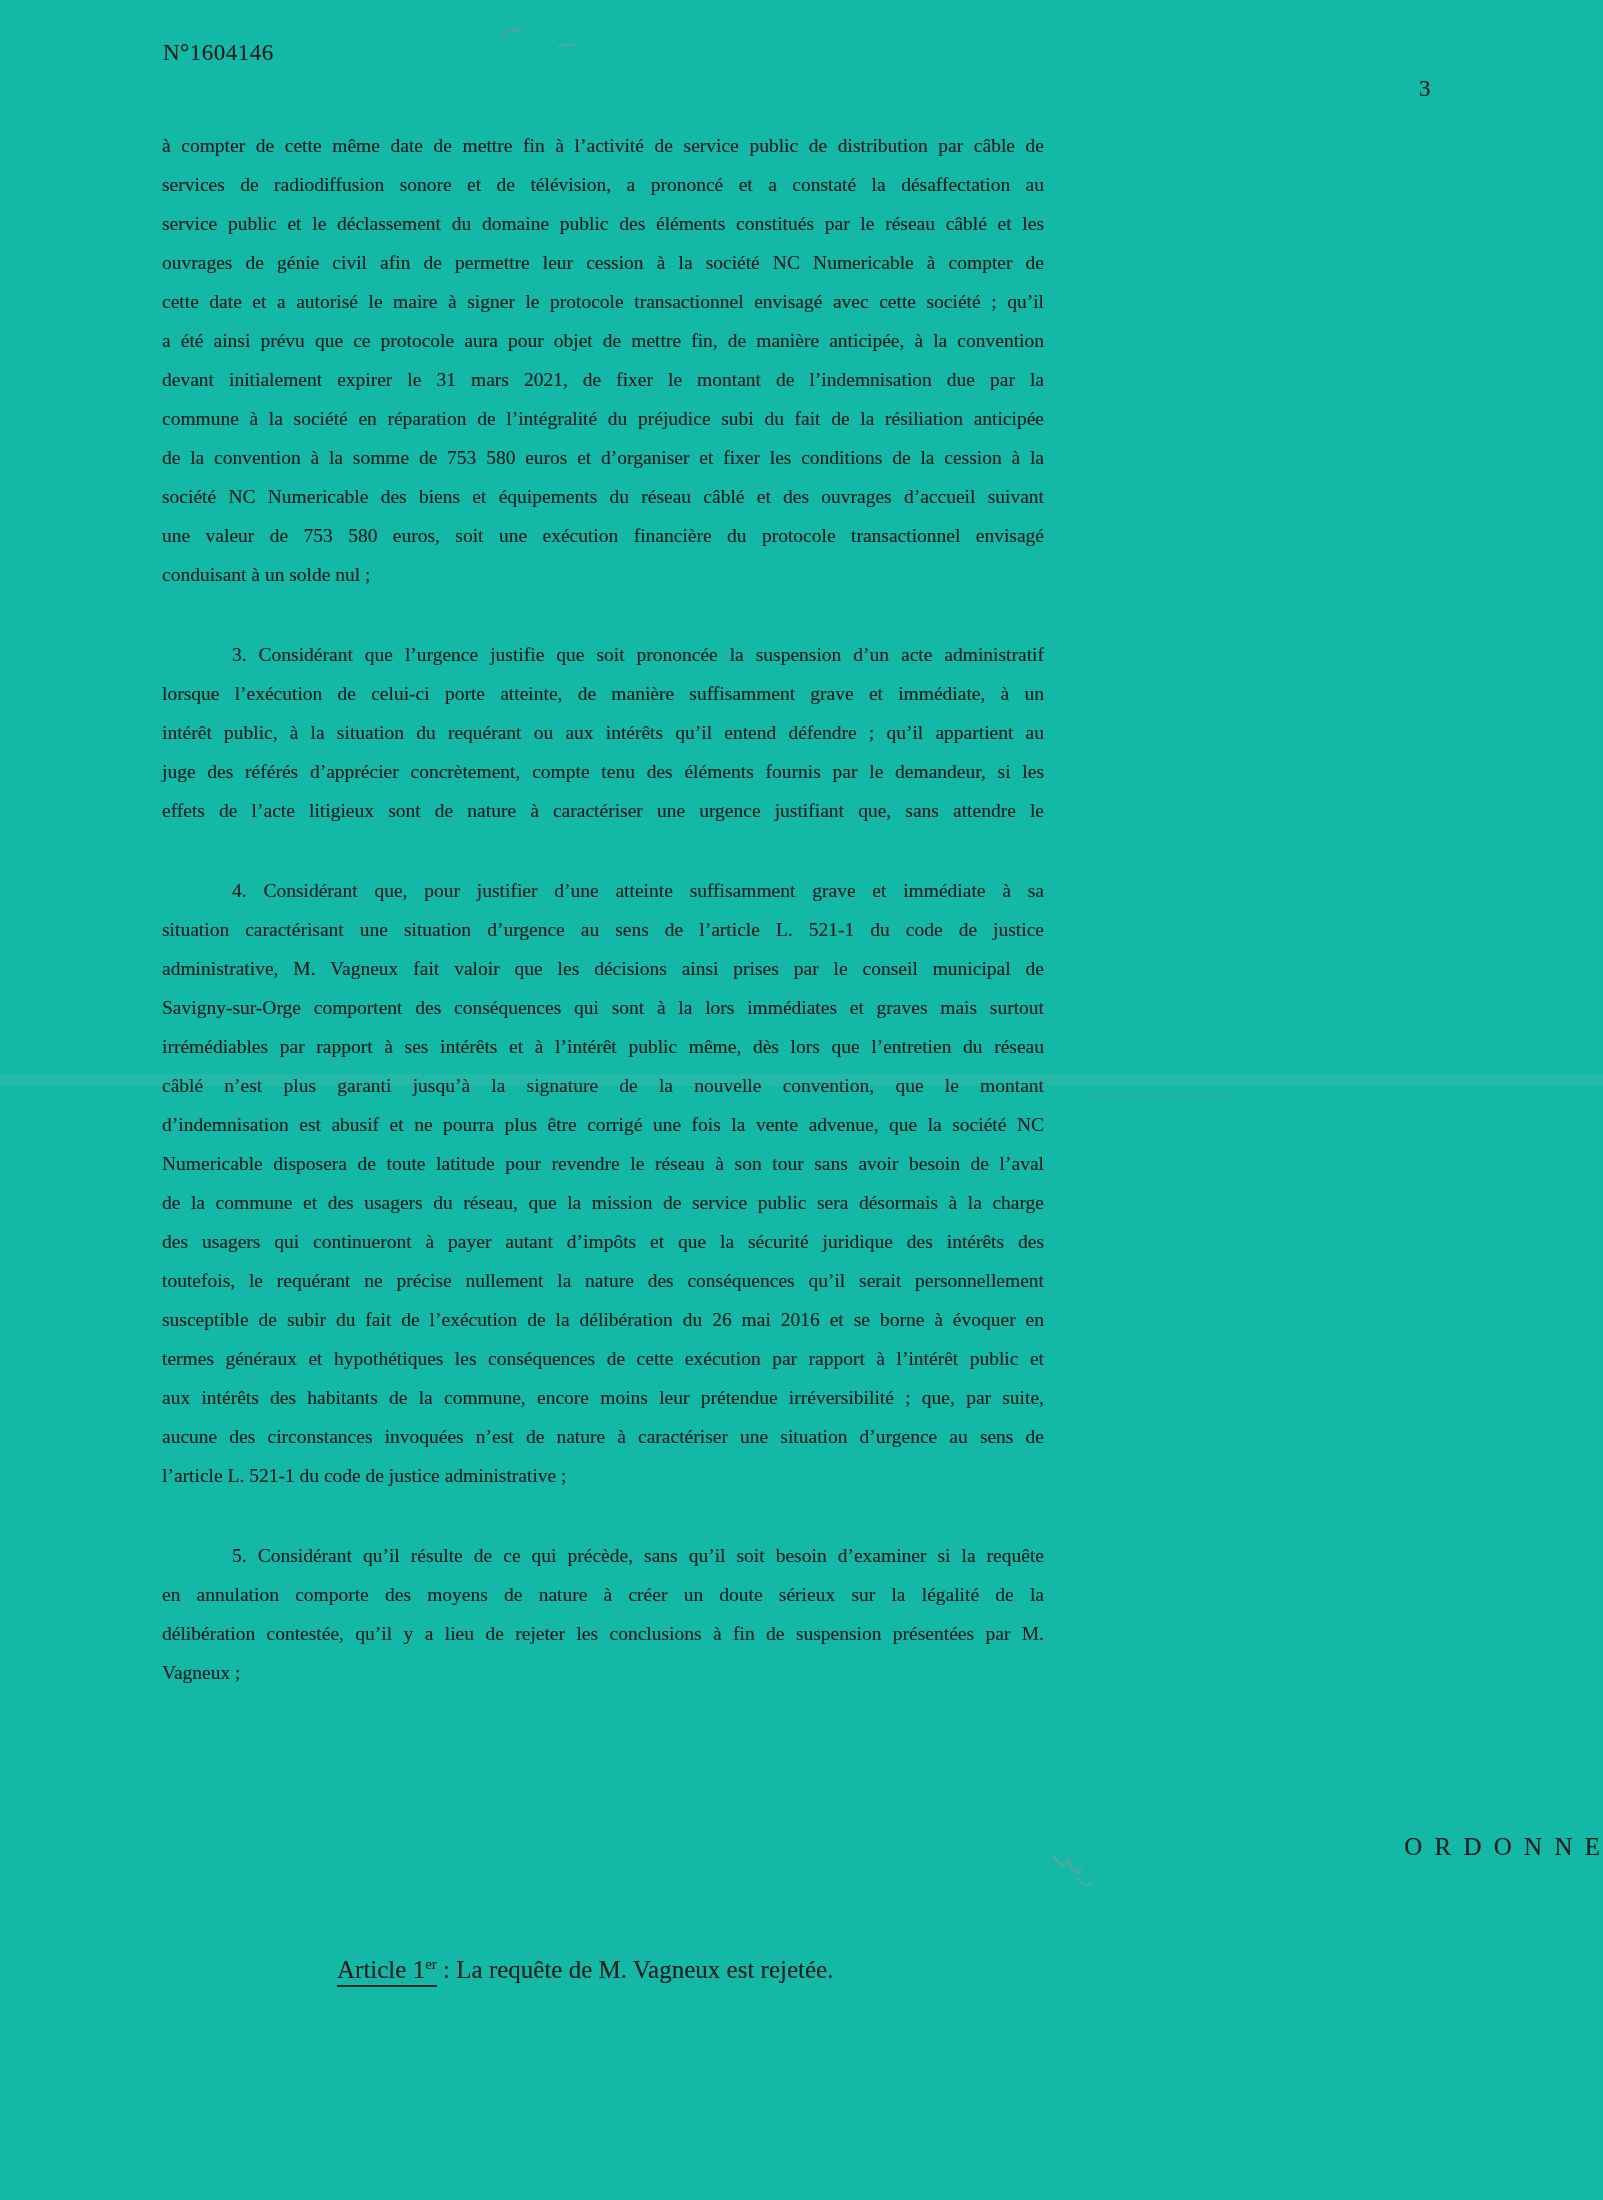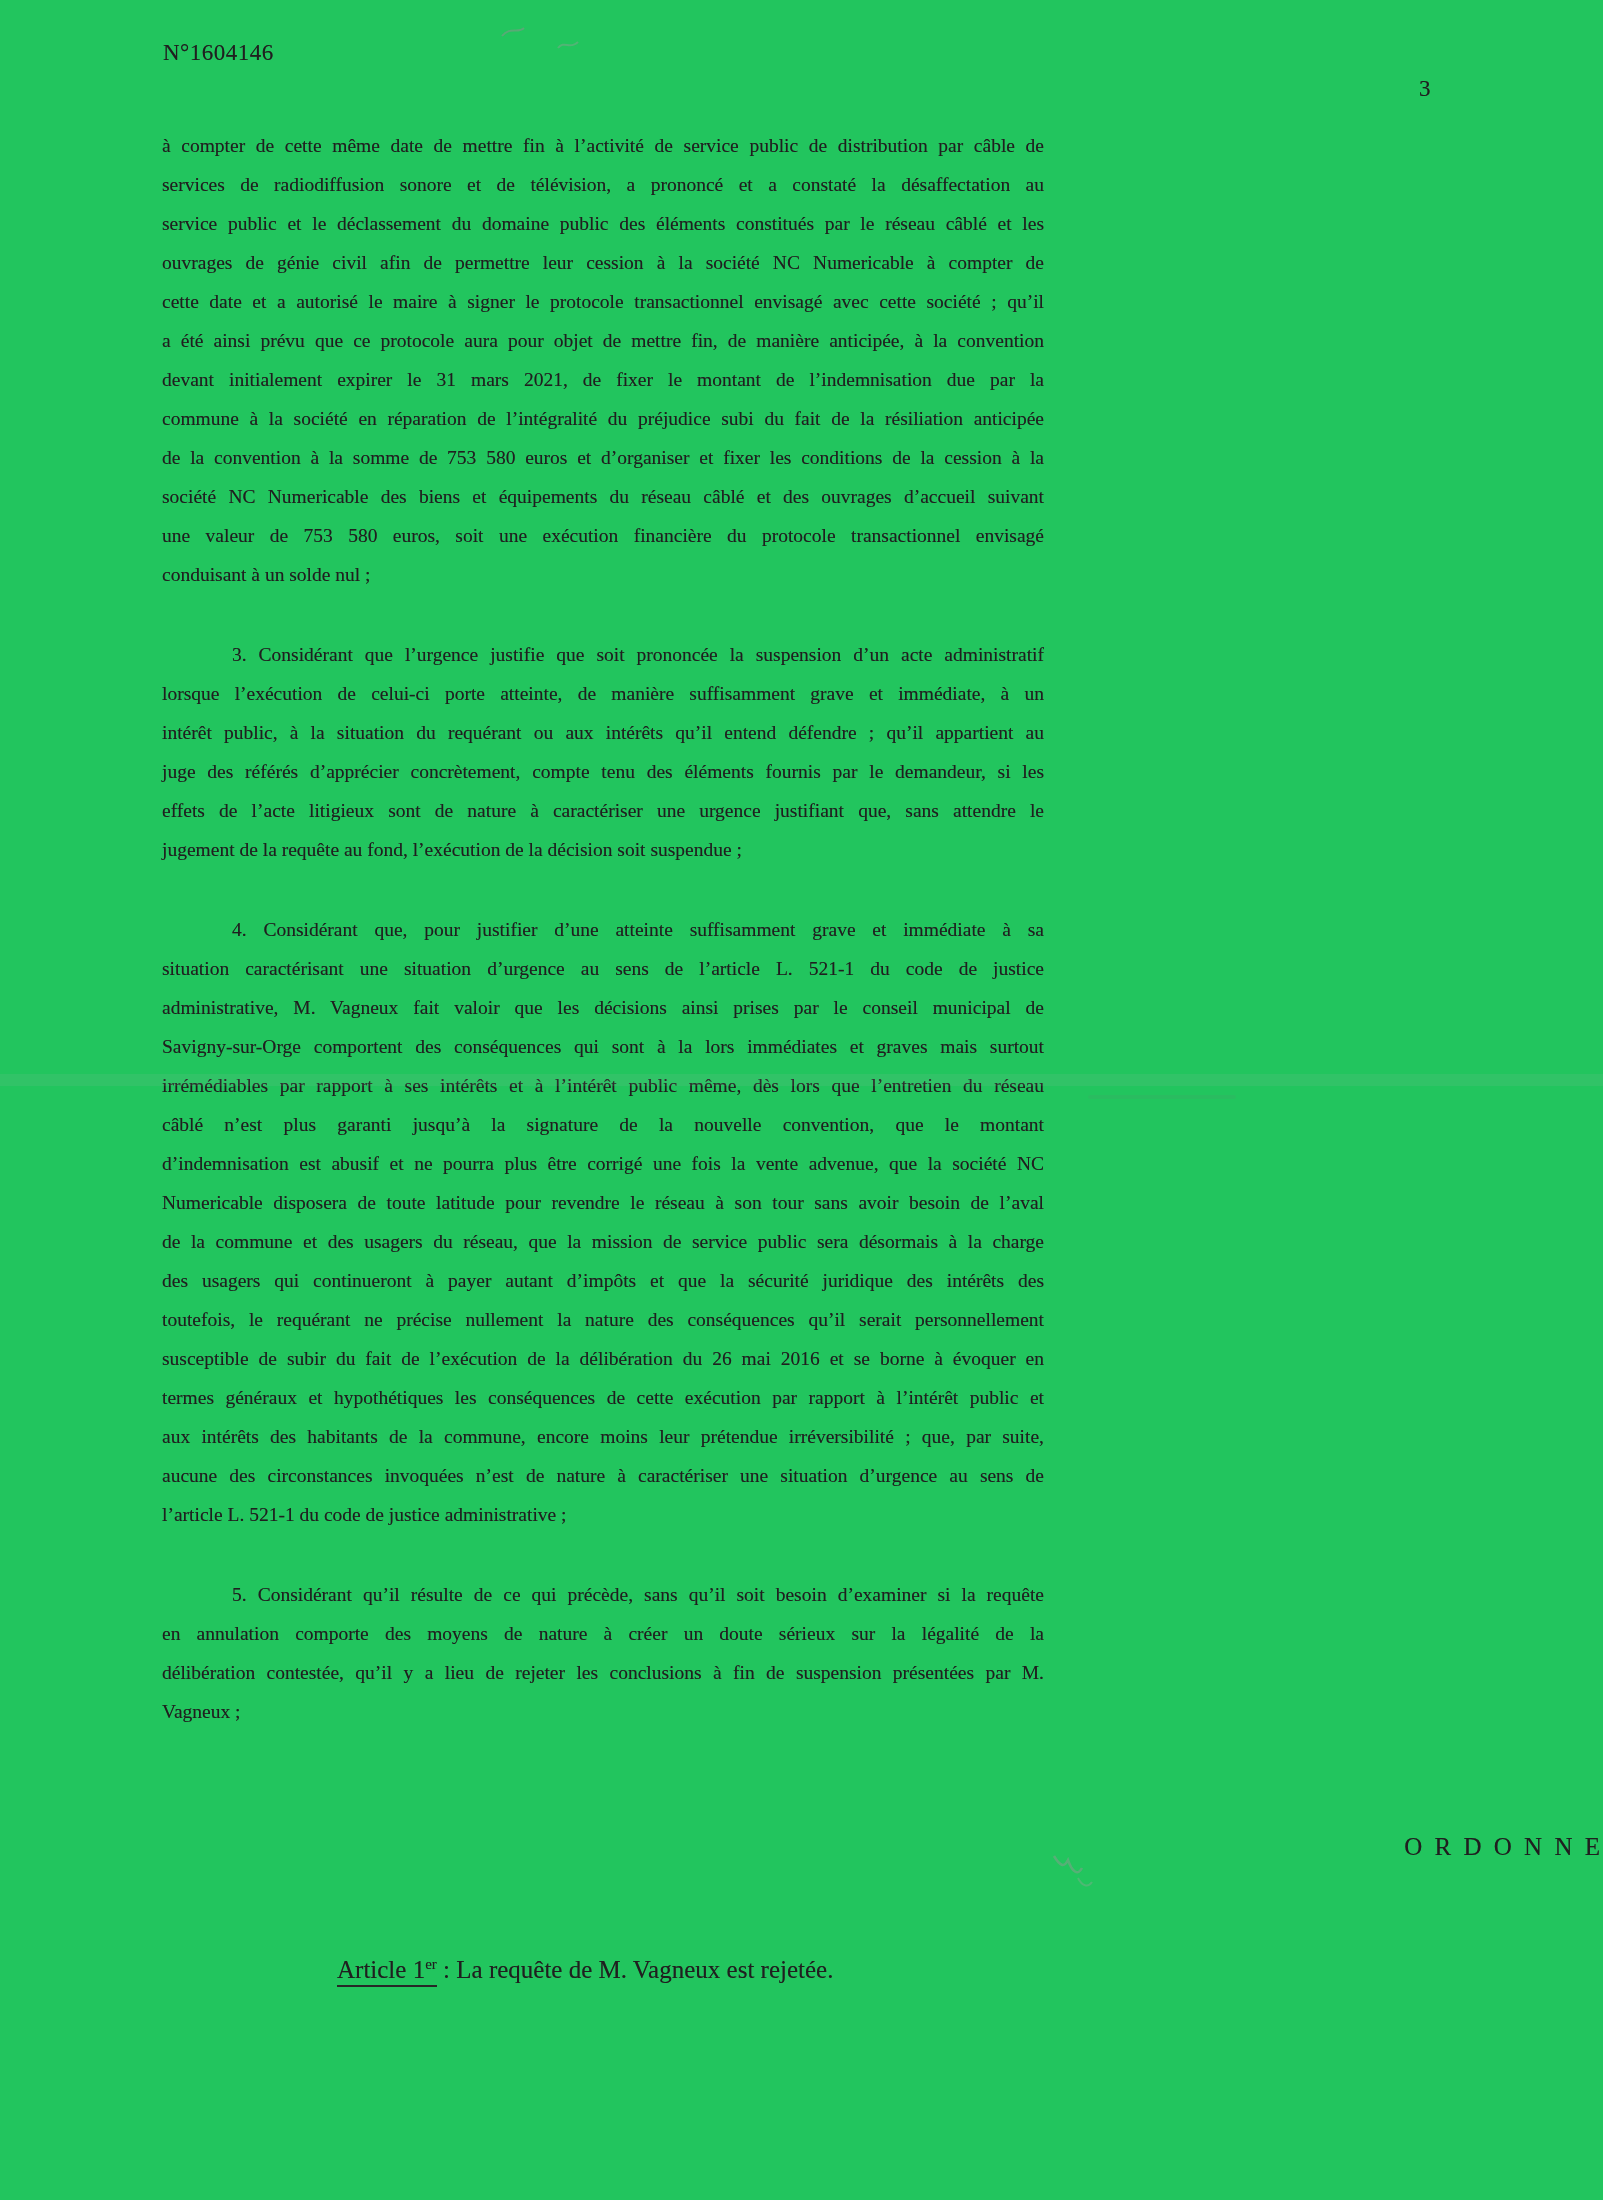--- a/index.html
+++ b/index.html
@@ -4,21 +4,21 @@
 <title>Ordonnance — page 3</title>
 <style>
   html, body { margin: 0; padding: 0; }
   body {
     width: 1603px; height: 2200px;
     background: #f4f4f2;
   }
   .page {
     position: relative;
     width: 1603px; height: 2200px;
-    background: #22c55e;
+    background: #14b8a6;
     font-family: "Liberation Serif", "DejaVu Serif", serif;
     color: #1f1f1f;
     overflow: hidden;
     text-rendering: optimizeLegibility;
   }
   .page * { text-shadow: 0 0 0.5px rgba(45,45,45,0.55); }
 
   .case-number {
     position: absolute; left: 163px; top: 40px;
     font-size: 23px; letter-spacing: 0.5px;
@@ -100,21 +100,20 @@
         <div class="line">société NC Numericable des biens et équipements du réseau câblé et des ouvrages d’accueil suivant</div>
         <div class="line">une valeur de 753 580 euros, soit une exécution financière du protocole transactionnel envisagé</div>
         <div class="line last">conduisant à un solde nul ;</div>
       </section>
     <section class="para indent">
         <div class="line">3. Considérant que l’urgence justifie que soit prononcée la suspension d’un acte administratif</div>
         <div class="line">lorsque l’exécution de celui-ci porte atteinte, de manière suffisamment grave et immédiate, à un</div>
         <div class="line">intérêt public, à la situation du requérant ou aux intérêts qu’il entend défendre ; qu’il appartient au</div>
         <div class="line">juge des référés d’apprécier concrètement, compte tenu des éléments fournis par le demandeur, si les</div>
         <div class="line">effets de l’acte litigieux sont de nature à caractériser une urgence justifiant que, sans attendre le</div>
-        <div class="line last">jugement de la requête au fond, l’exécution de la décision soit suspendue ;</div>
       </section>
     <section class="para indent">
         <div class="line">4. Considérant que, pour justifier d’une atteinte suffisamment grave et immédiate à sa</div>
         <div class="line">situation caractérisant une situation d’urgence au sens de l’article L. 521-1 du code de justice</div>
         <div class="line">administrative, M. Vagneux fait valoir que les décisions ainsi prises par le conseil municipal de</div>
         <div class="line">Savigny-sur-Orge comportent des conséquences qui sont à la lors immédiates et graves mais surtout</div>
         <div class="line">irrémédiables par rapport à ses intérêts et à l’intérêt public même, dès lors que l’entretien du réseau</div>
         <div class="line">câblé n’est plus garanti jusqu’à la signature de la nouvelle convention, que le montant</div>
         <div class="line">d’indemnisation est abusif et ne pourra plus être corrigé une fois la vente advenue, que la société NC</div>
         <div class="line">Numericable disposera de toute latitude pour revendre le réseau à son tour sans avoir besoin de l’aval</div>

